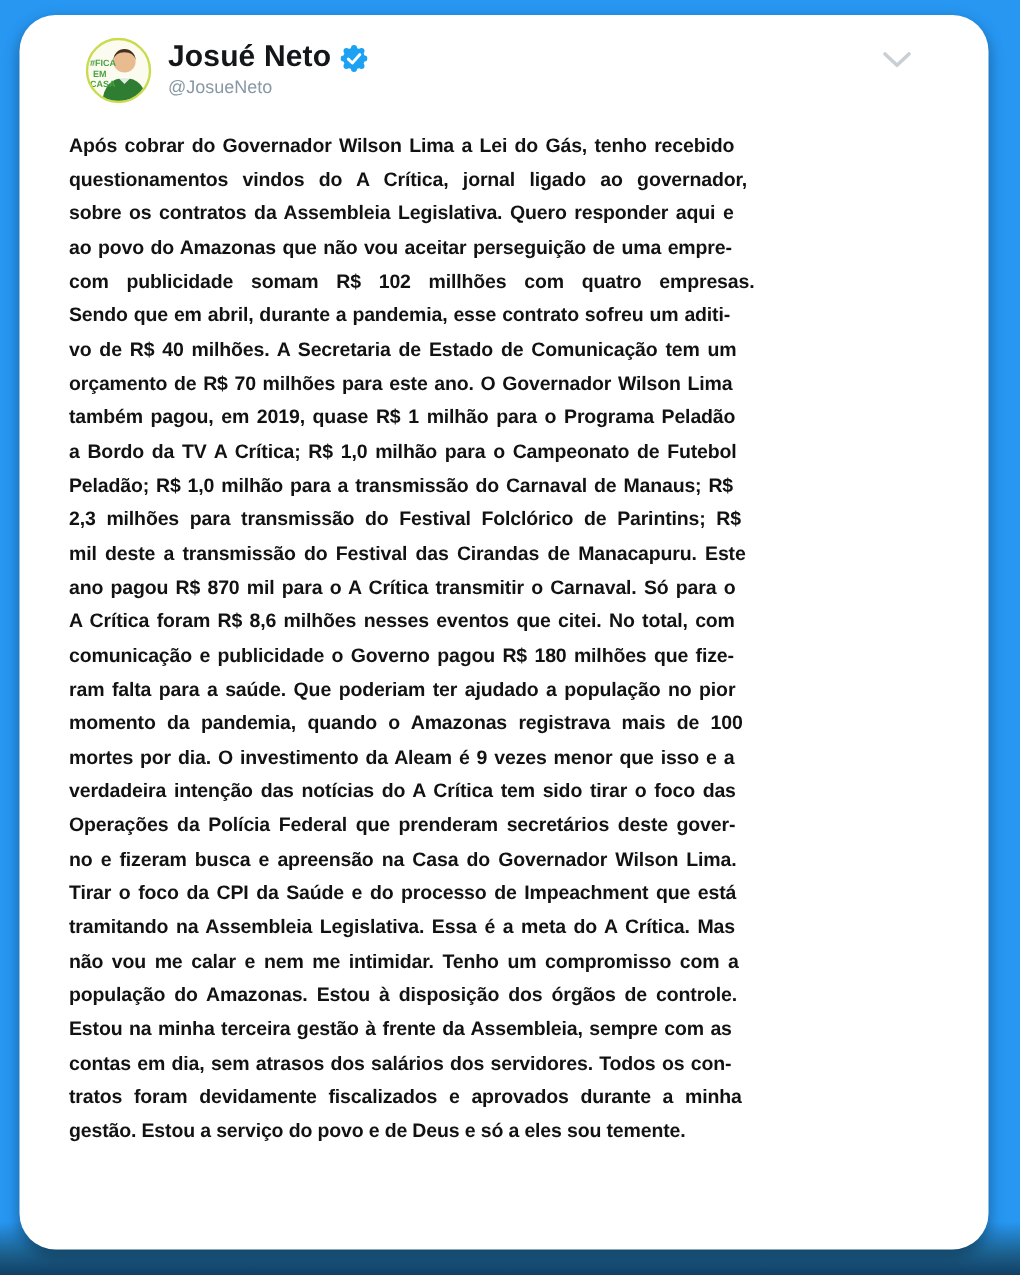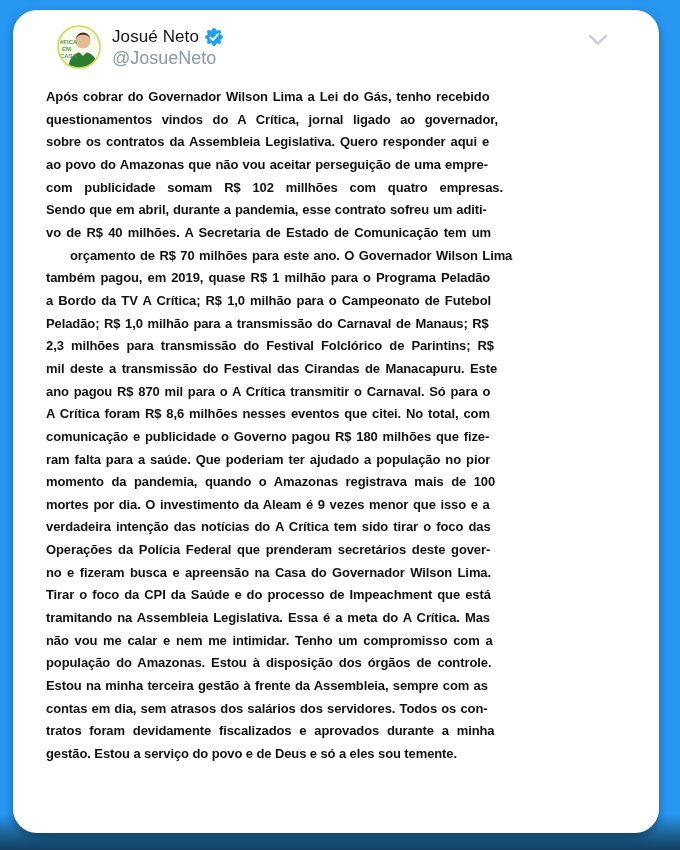--- a/index.html
+++ b/index.html
@@ -28,28 +28,28 @@
   .avatar {
     position: absolute; left: 0; top: 0;
     width: 44px; height: 44px;
     cursor: pointer;
   }
   .id-block {
     position: absolute; left: 55px; top: 2px;
   }
   .name-row { display: flex; align-items: center; gap: 6px; }
   .name {
-    font-size: 17px; font-weight: normal;
+    font-size: 20px; font-weight: bold;
     color: var(--name-text);
     letter-spacing: 0.1px;
     cursor: pointer;
   }
   .verified { width: 18px; height: 18px; display: inline-block; }
   .handle {
-    font-size: 18px;
+    font-size: 12px;
     color: var(--handle-text);
     margin-top: 1px;
     cursor: pointer;
   }
   .chevron {
     position: absolute; right: 30px; top: 8px;
     width: 22px; height: 14px;
     cursor: pointer;
   }
   .tweet-body {
@@ -128,21 +128,21 @@
     </div>
 
     <div class="tweet-body">
         <div class="body-line" style="word-spacing: 1.39773px;"><span>Após cobrar do Governador Wilson Lima a Lei do Gás, tenho recebido</span></div>
         <div class="body-line" style="word-spacing: 6.06445px;"><span>questionamentos vindos do A Crítica, jornal ligado ao governador,</span></div>
         <div class="body-line" style="word-spacing: 1.55903px;"><span>sobre os contratos da Assembleia Legislativa. Quero responder aqui e</span></div>
         <div class="body-line" style="word-spacing: 0.809659px;"><span>ao povo do Amazonas que não vou aceitar perseguição de uma empre-</span></div>
         <div class="body-line" style="word-spacing: 8.35547px;"><span>com publicidade somam R$ 102 millhões com quatro empresas.</span></div>
         <div class="body-line" style="word-spacing: 0.444602px;"><span>Sendo que em abril, durante a pandemia, esse contrato sofreu um aditi-</span></div>
         <div class="body-line" style="word-spacing: 1.76562px;"><span>vo de R$ 40 milhões. A Secretaria de Estado de Comunicação tem um</span></div>
-        <div class="body-line" style="word-spacing: 0.948864px; margin-left: 24px;"><span>orçamento de R$ 70 milhões para este ano. O Governador Wilson Lima</span></div>
+        <div class="body-line" style="word-spacing: 0.948864px;"><span>orçamento de R$ 70 milhões para este ano. O Governador Wilson Lima</span></div>
         <div class="body-line" style="word-spacing: 1.62074px;"><span>também pagou, em 2019, quase R$ 1 milhão para o Programa Peladão</span></div>
         <div class="body-line" style="word-spacing: 1.65264px;"><span>a Bordo da TV A Crítica; R$ 1,0 milhão para o Campeonato de Futebol</span></div>
         <div class="body-line" style="word-spacing: 1.11648px;"><span>Peladão; R$ 1,0 milhão para a transmissão do Carnaval de Manaus; R$</span></div>
         <div class="body-line" style="word-spacing: 3.64931px;"><span>2,3 milhões para transmissão do Festival Folclórico de Parintins; R$</span></div>
         <div class="body-line" style="word-spacing: 2.00625px;"><span>mil deste a transmissão do Festival das Cirandas de Manacapuru. Este</span></div>
         <div class="body-line" style="word-spacing: 1.34263px;"><span>ano pagou R$ 870 mil para o A Crítica transmitir o Carnaval. Só para o</span></div>
         <div class="body-line" style="word-spacing: 1.42969px;"><span>A Crítica foram R$ 8,6 milhões nesses eventos que citei. No total, com</span></div>
         <div class="body-line" style="word-spacing: 1.42188px;"><span>comunicação e publicidade o Governo pagou R$ 180 milhões que fize-</span></div>
         <div class="body-line" style="word-spacing: 1.52474px;"><span>ram falta para a saúde. Que poderiam ter ajudado a população no pior</span></div>
         <div class="body-line" style="word-spacing: 4.07639px;"><span>momento da pandemia, quando o Amazonas registrava mais de 100</span></div>

